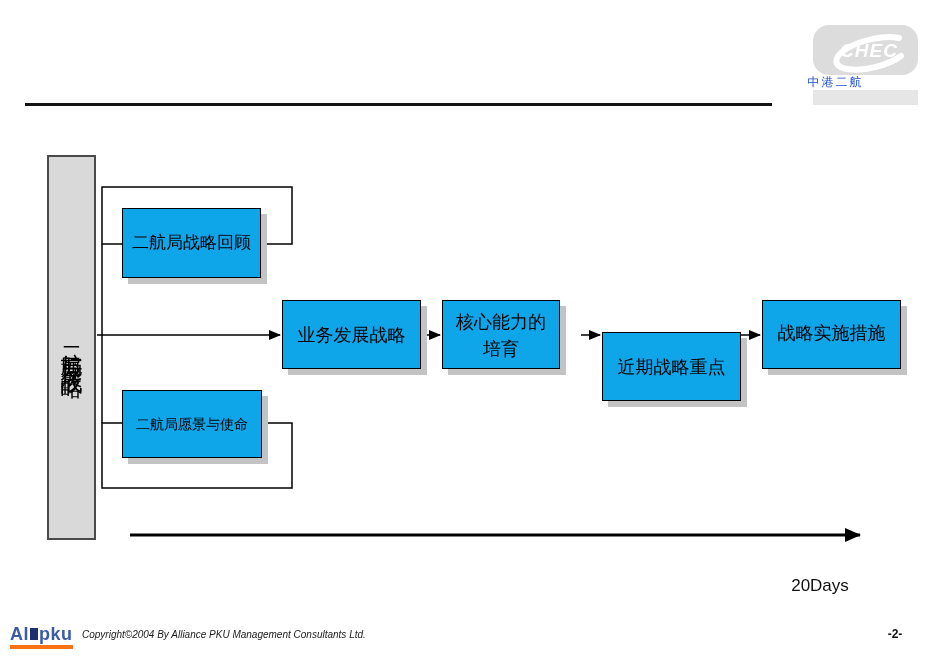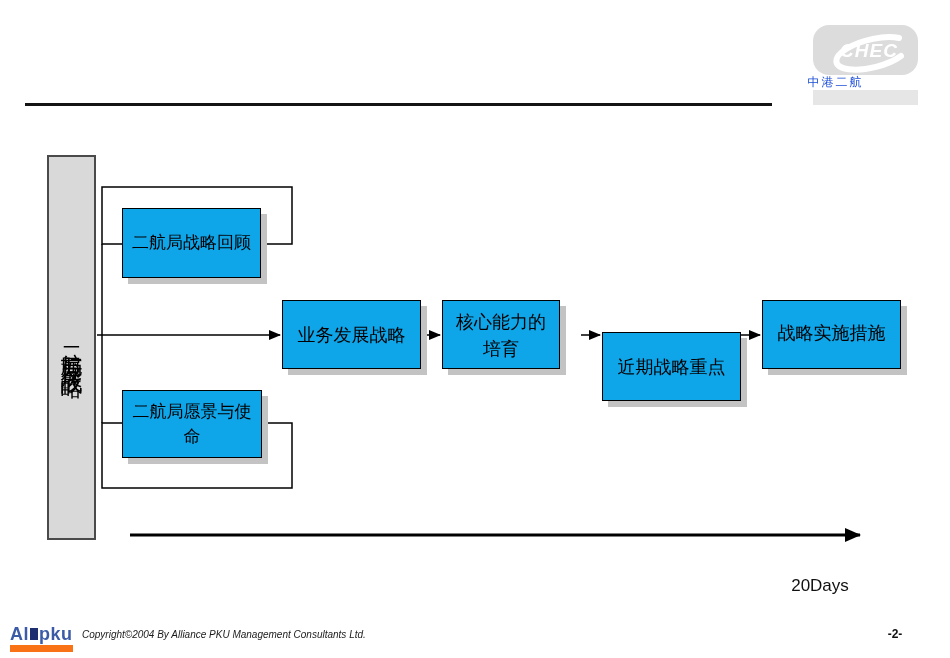--- a/index.html
+++ b/index.html
@@ -70,42 +70,42 @@
     box-shadow: 6px 6px 0 #c3c3c3;
     display: flex; align-items: center; justify-content: center;
     text-align: center;
     font-family: "DejaVu Serif", serif;
     color: #000;
     line-height: 1.5;
     padding: 2px 8px;
     z-index: 2;
   }
   .box-review { left: 122px; top: 208px; width: 139px; height: 70px; font-size: 17px; }
-  .box-vision { left: 122px; top: 390px; width: 140px; height: 68px; font-size: 17px; }
+  .box-vision { left: 122px; top: 390px; width: 140px; height: 68px; font-size: 14px; }
   .box-flow-1 { left: 282px; top: 300px; width: 139px; height: 69px; font-size: 18px; }
   .box-flow-2 { left: 442px; top: 300px; width: 118px; height: 69px; font-size: 18px; }
   .box-flow-3 { left: 602px; top: 300px; width: 139px; height: 69px; font-size: 18px; margin-top: 32px; }
   .box-flow-4 { left: 762px; top: 300px; width: 139px; height: 69px; font-size: 18px; font-family: Liberation Mono, monospace; }
 
   
   .timeline-label {
     position: absolute; left: 770px; top: 552px;
     width: 100px; text-align: center;
     font-size: 17px; color: #111;
     font-family: "Liberation Sans", sans-serif;
     margin-top: 24px;
   }
 
   
   .allpku {
     position: absolute; left: 10px; top: 624px;
     font-family: "Liberation Sans", sans-serif;
     font-weight: bold; font-size: 18px;
     color: #3c5ba6;
-    border-bottom: 7px solid #f97316;
+    border-bottom: 4px solid #f97316;
     padding-bottom: 0px;
     letter-spacing: 0.5px;
   }
   .allpku .sq {
     display: inline-block;
     width: 8px; height: 12px;
     background: #1d2f6e;
     margin: 0 1px;
   }
   .copyright {

